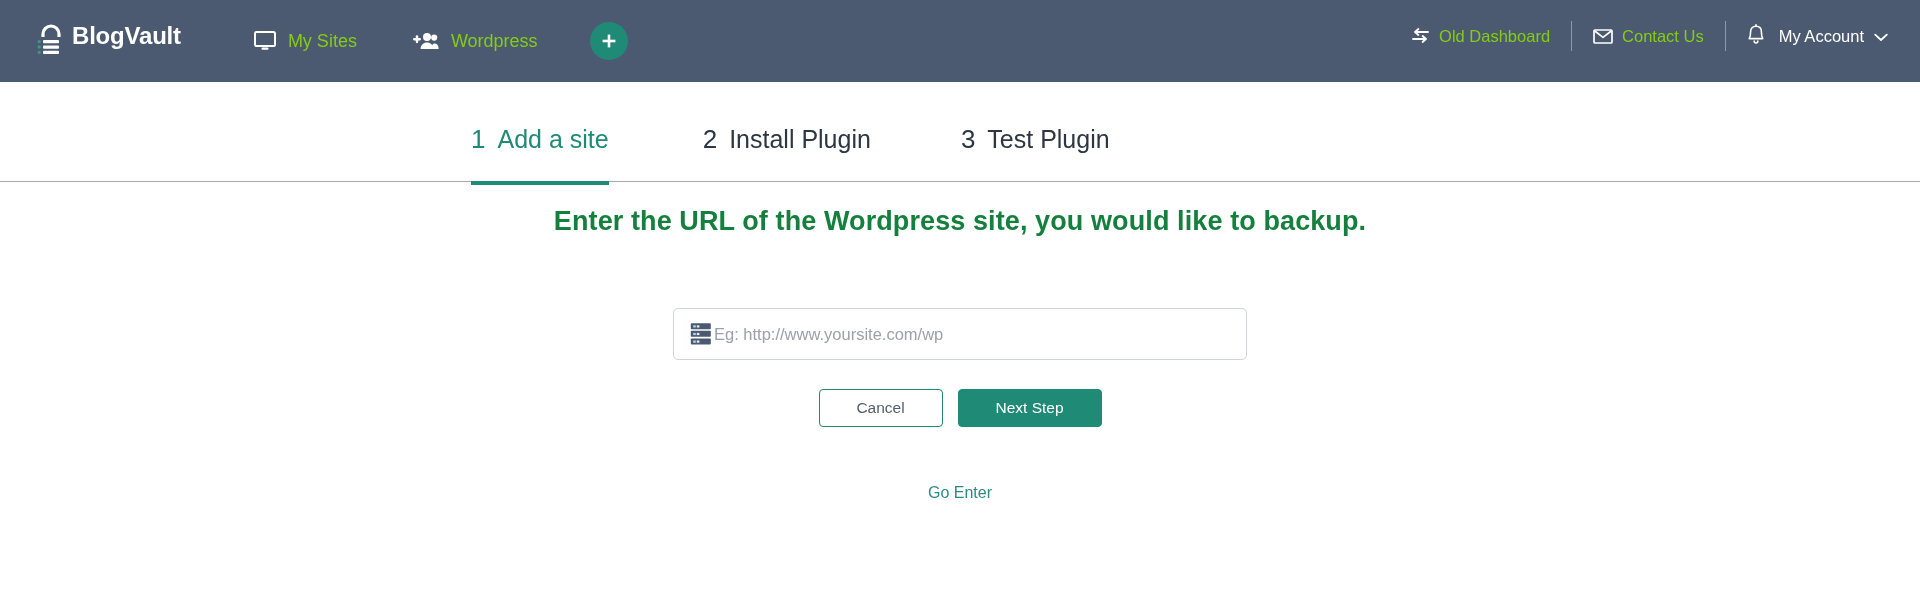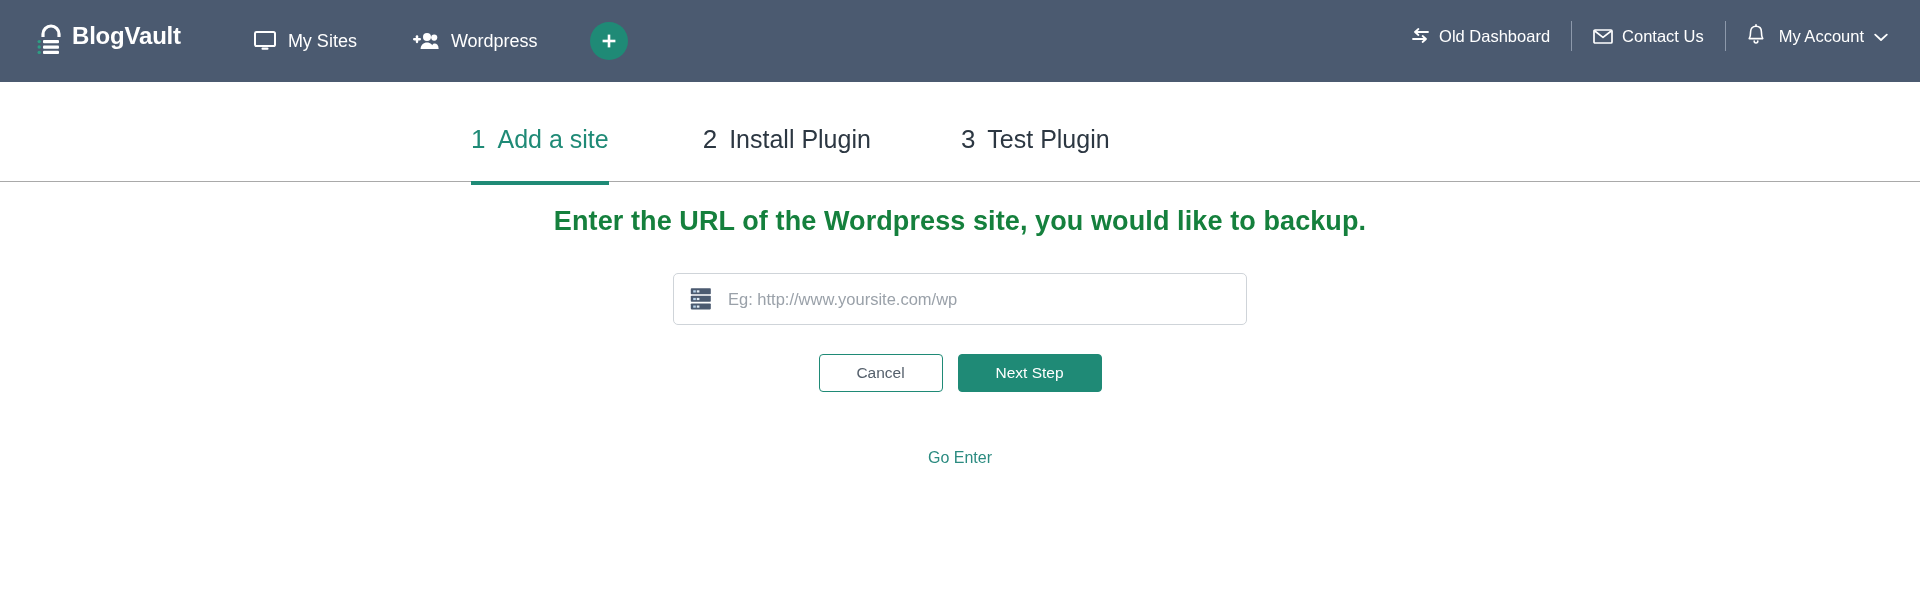--- a/index.html
+++ b/index.html
@@ -48,21 +48,21 @@
   .nav-left {
     display: flex;
     align-items: center;
     margin-left: 45px;
     gap: 0px;
   }
   .nav-item {
     display: flex;
     align-items: center;
     gap: 12px;
-    color: #ffffff;
+    color: #84cc16;
     font-size: 18px;
     padding: 0 28px;
     cursor: pointer;
     white-space: nowrap;
     justify-content: flex-end;
   }
   .nav-item svg { display: block; }
 
   .add-circle {
     width: 38px;
@@ -185,22 +185,22 @@
   .url-field {
     width: 574px;
     height: 52px;
     border: 1px solid #cfd4d9;
     border-radius: 5px;
     background: #ffffff;
     display: flex;
     align-items: center;
     padding: 12px 16px;
     box-sizing: border-box;
-    gap: 14px;
     cursor: text;
+    margin-top: 35px;
   }
   .url-field svg { flex: 0 0 auto; display:block; }
   .url-input {
     border: none;
     outline: none;
     flex: 1 1 auto;
     font-family: "Liberation Sans", sans-serif;
     font-size: 16.5px;
     color: #35424f;
     background: transparent;

